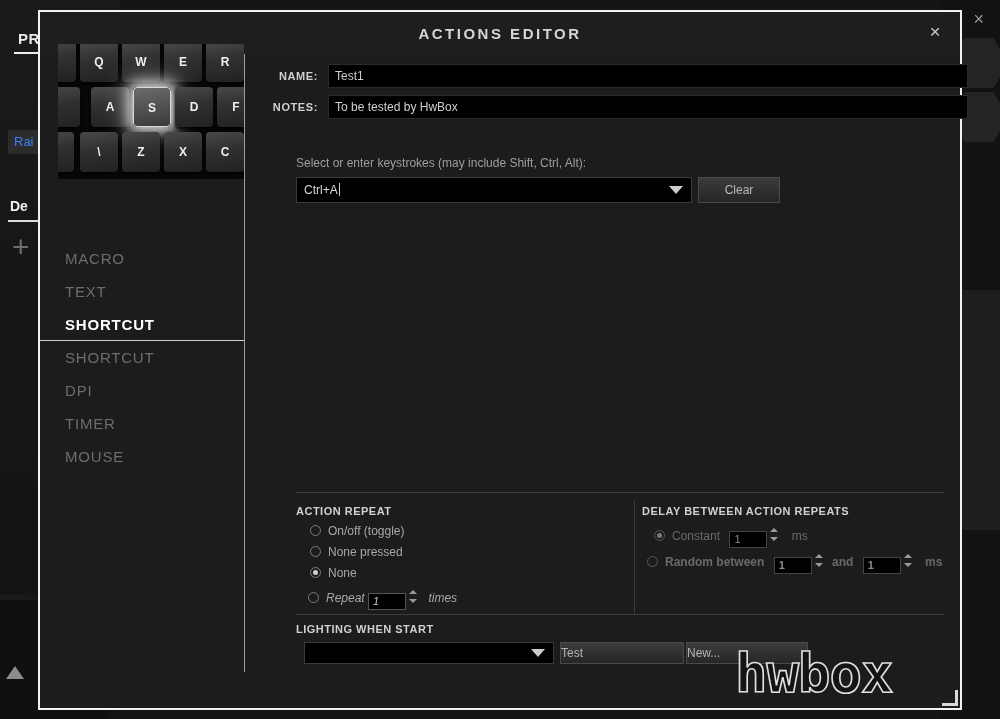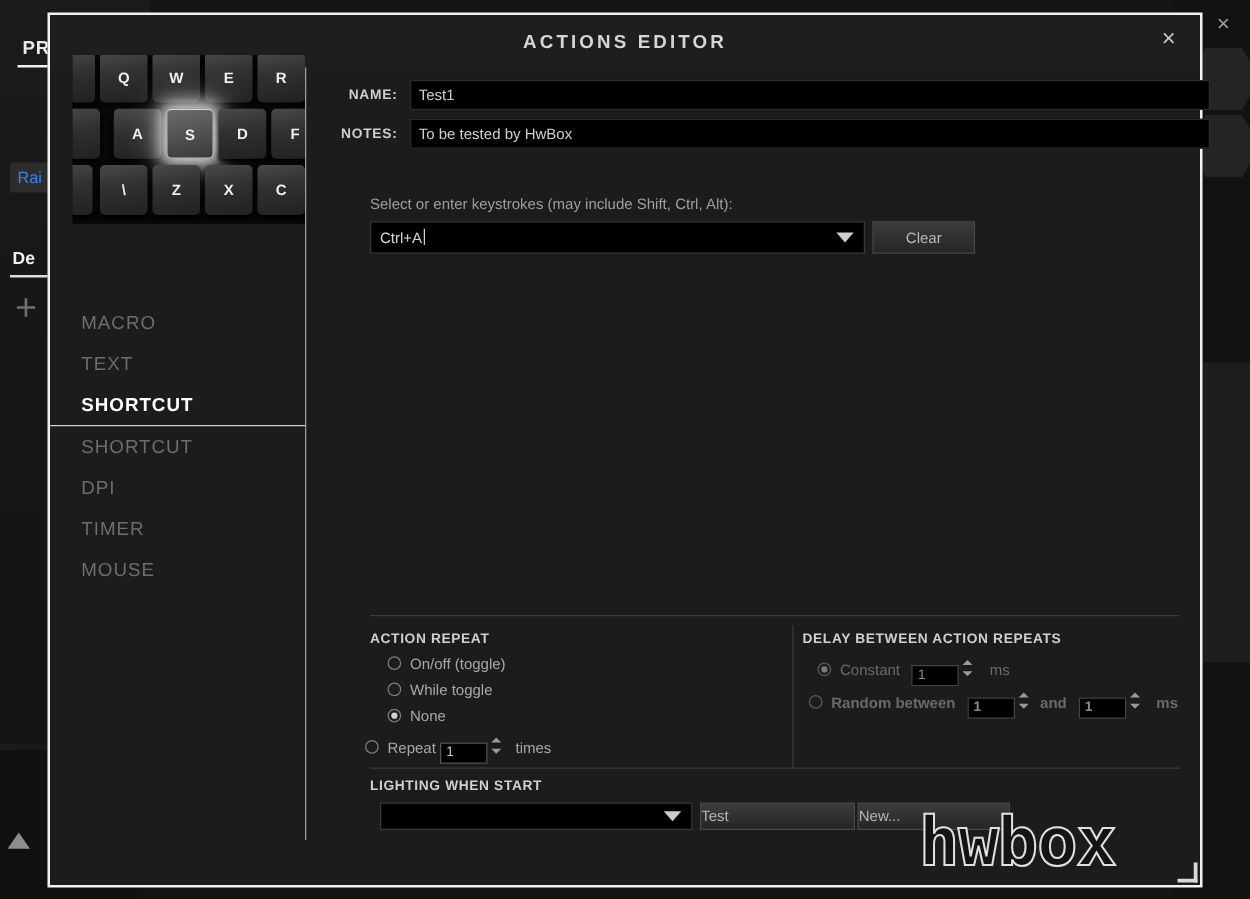--- a/index.html
+++ b/index.html
@@ -393,26 +393,26 @@
 
     <div id="hr-top"></div>
     <div id="vr-mid"></div>
 
     <div class="section-title" style="left:44px; top:451px;">ACTION REPEAT</div>
 
     <div class="radio-row" style="left:58px; top:470px;">
       <span class="radio"></span><span>On/off (toggle)</span>
     </div>
     <div class="radio-row" style="left:58px; top:491px;">
-      <span class="radio"></span><span>While toggle</span>
+      <span class="radio"></span><span>None pressed</span>
     </div>
     <div class="radio-row" style="left:58px; top:512px;">
       <span class="radio checked"></span><span>None</span>
     </div>
-    <div class="radio-row" style="left:40px; top:534px;">
+    <div class="radio-row" style="left:56px; top:534px;font-style:italic;">
       <span class="radio"></span><span>Repeat</span>
       <span class="spin-input">1</span><span class="spinner"></span>
       <span style="margin-left:8px;">times</span>
     </div>
 
     <div class="section-title" style="left:390px; top:451px;">DELAY BETWEEN ACTION REPEATS</div>
 
     <div class="radio-row dim" style="left:402px; top:472px;">
       <span class="radio dim checked"></span><span>Constant</span>
       <span class="spin-input dim" style="margin-left:6px;">1</span><span class="spinner"></span>

